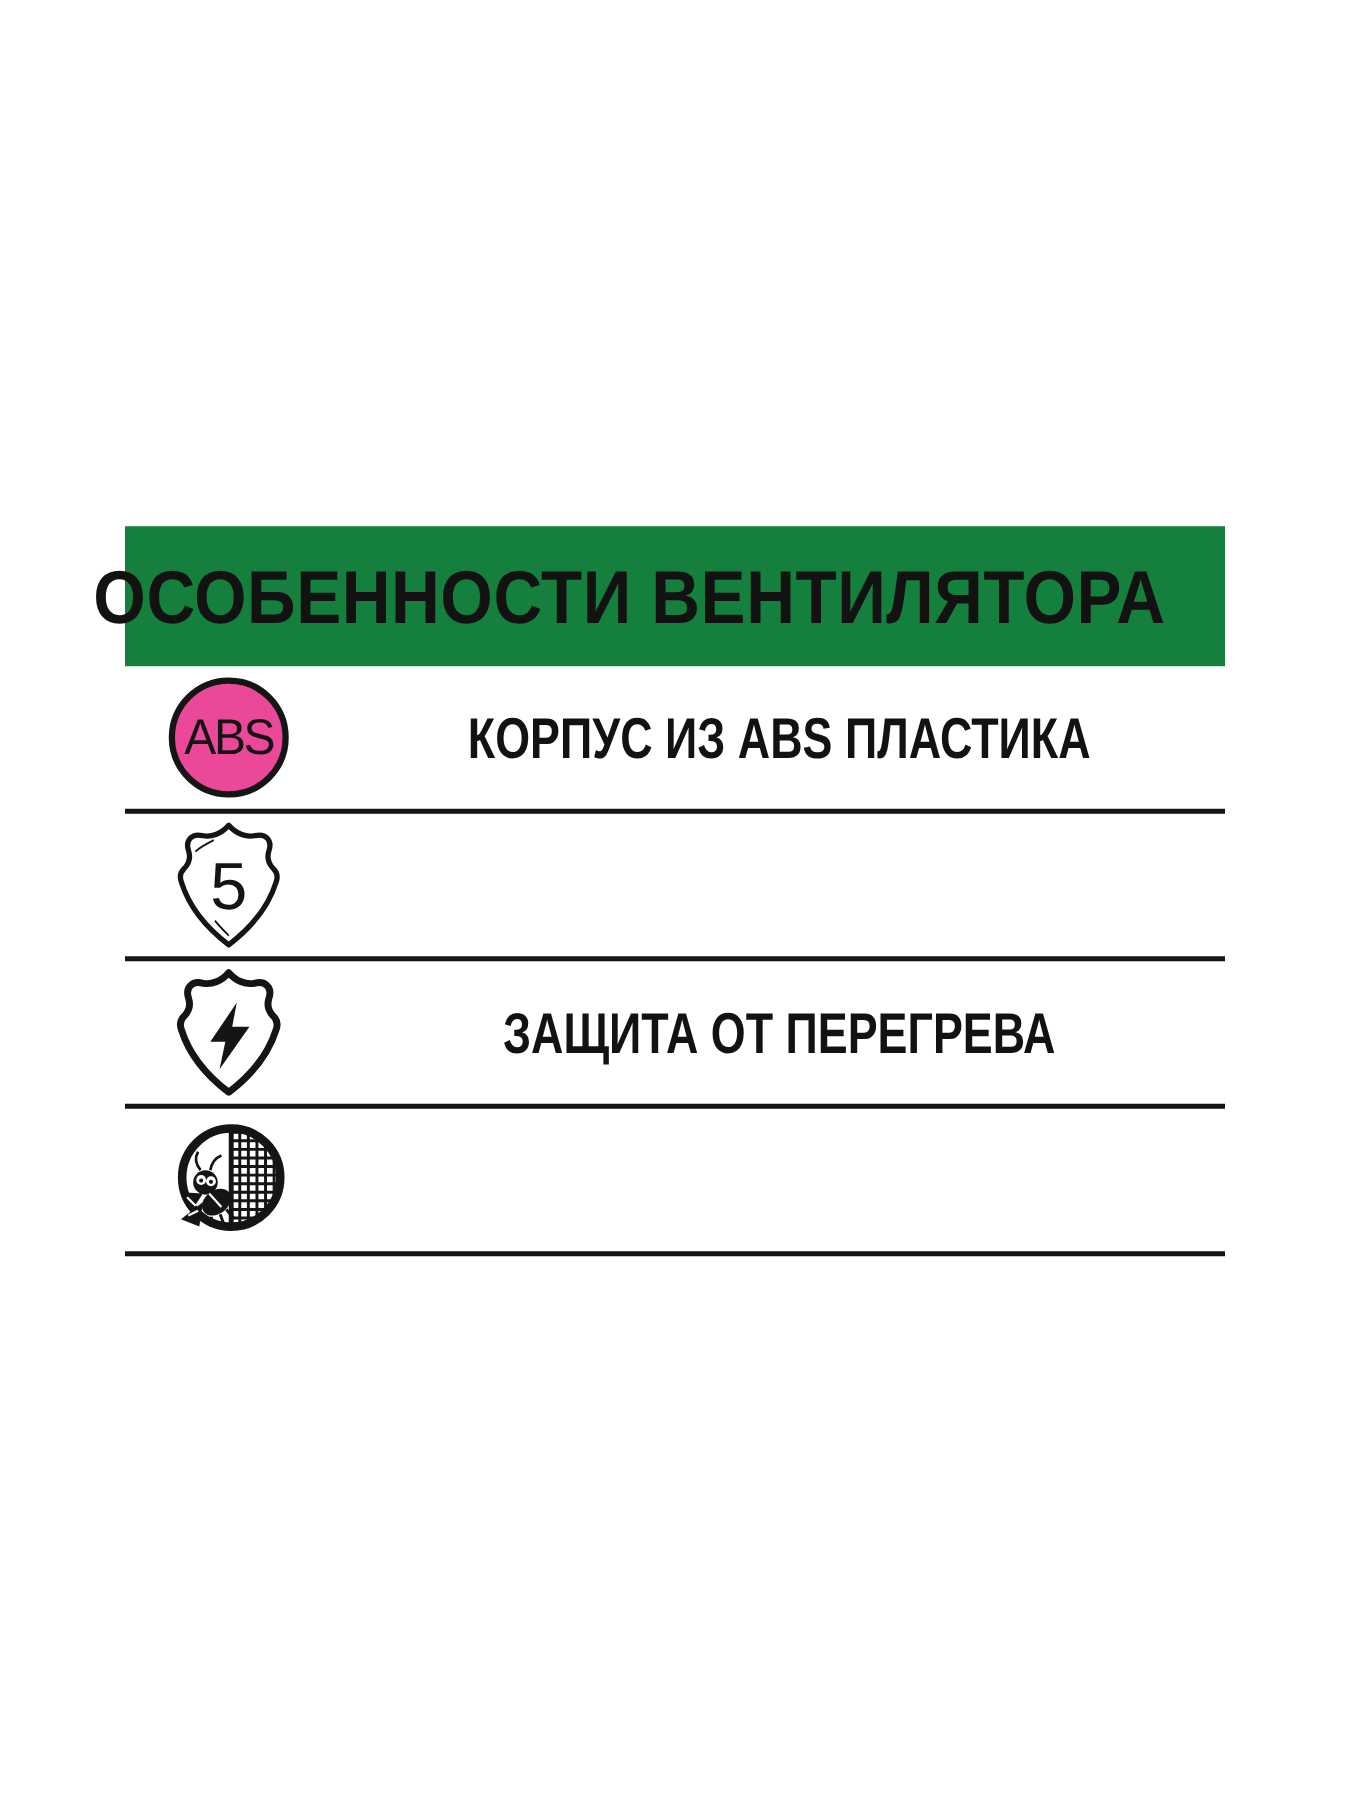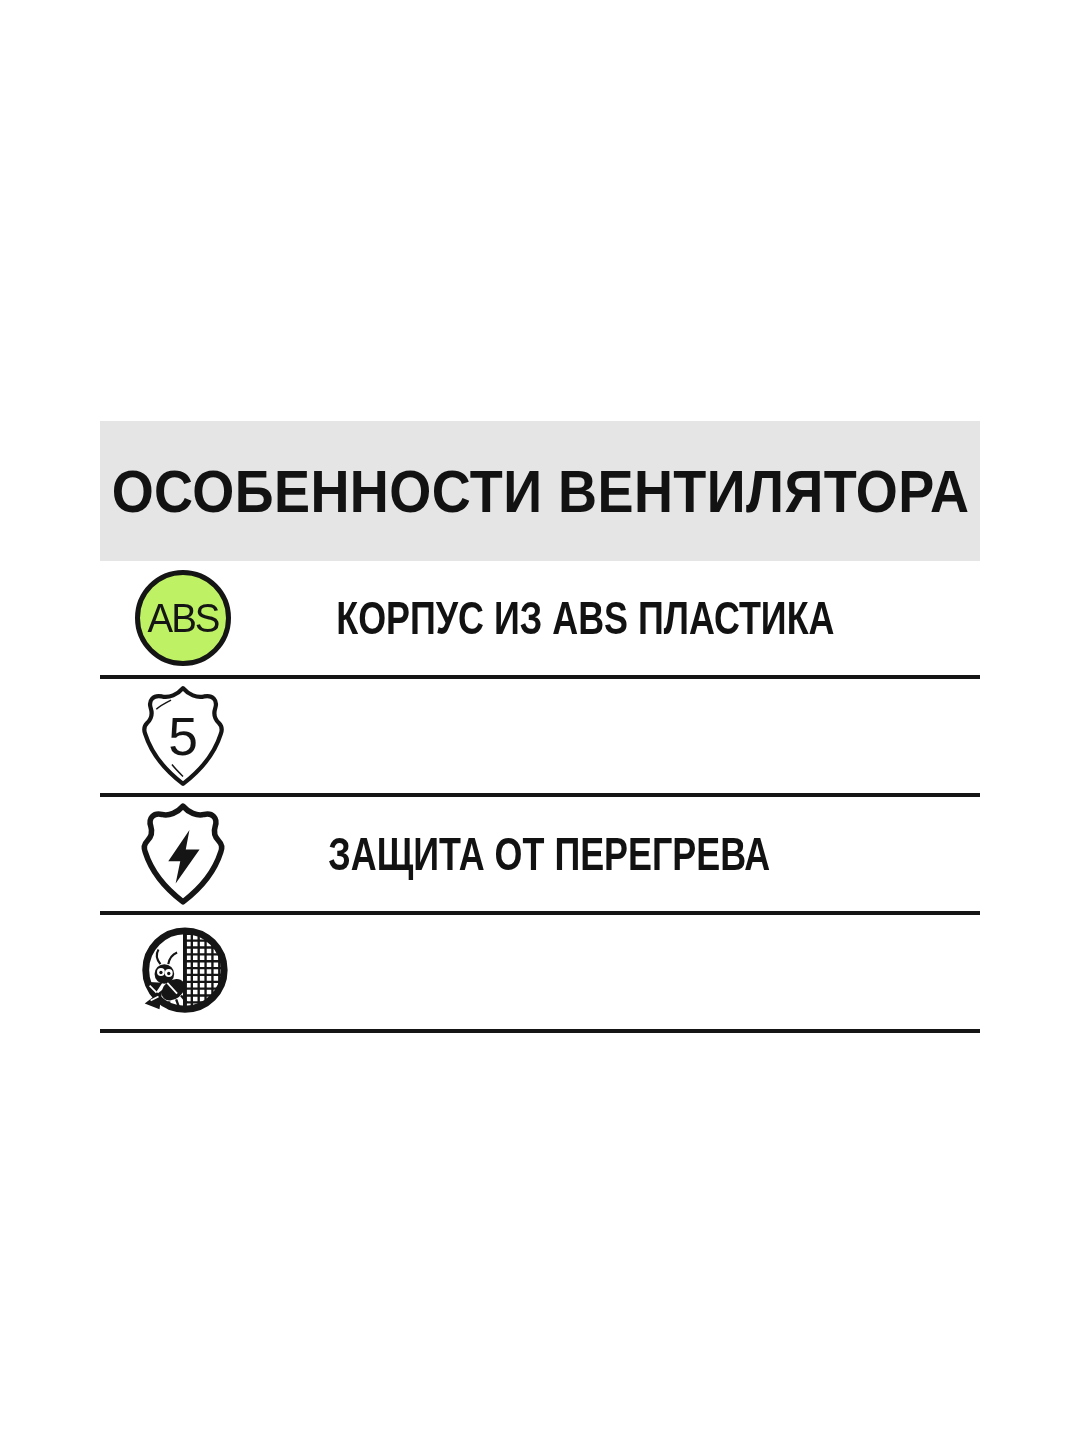--- a/index.html
+++ b/index.html
@@ -15,25 +15,25 @@
     font-family: "Liberation Sans", sans-serif;
     color: #121212;
   }
   .sheet {
     position: absolute;
     left: 100px;
     top: 421px;
     width: 880px;
   }
   .header-bar {
-    height: 140px;
-    background: #e5e5e5;
+    height: 112px;
+    background: #15803d;
     display: flex;
     align-items: center;
-    justify-content: center;
+    justify-content: flex-end;
   }
   .header-bar .title {
     display: inline-block;
     font-size: 60px;
     font-weight: bold;
     letter-spacing: 0.5px;
     color: #121212;
     transform: scaleX(0.9);
     transform-origin: center;
     white-space: nowrap;
@@ -48,41 +48,41 @@
     width: 166px;
     flex: 0 0 166px;
     display: flex;
     align-items: center;
     justify-content: center;
   }
   .label-box {
     flex: 1;
     display: flex;
     align-items: center;
-    justify-content: flex-start;
+    justify-content: center;
   }
   .feature-label {
     display: inline-block;
     font-size: 46px;
     font-weight: bold;
     transform: scaleX(0.78);
     transform-origin: center;
     white-space: nowrap;
     color: #121212;
   }
   .abs-circle {
     width: 86px;
     height: 86px;
     border: 5px solid #151515;
     border-radius: 50%;
     display: flex;
     align-items: center;
     justify-content: center;
     box-sizing: content-box;
-    background: #bef264;
+    background: #ec4899;
   }
   .abs-text {
     font-size: 40px;
     font-weight: normal;
     letter-spacing: -2px;
     color: #151515;
     transform: scaleX(0.96);
     white-space: nowrap;
   }
   svg { display: block; }

